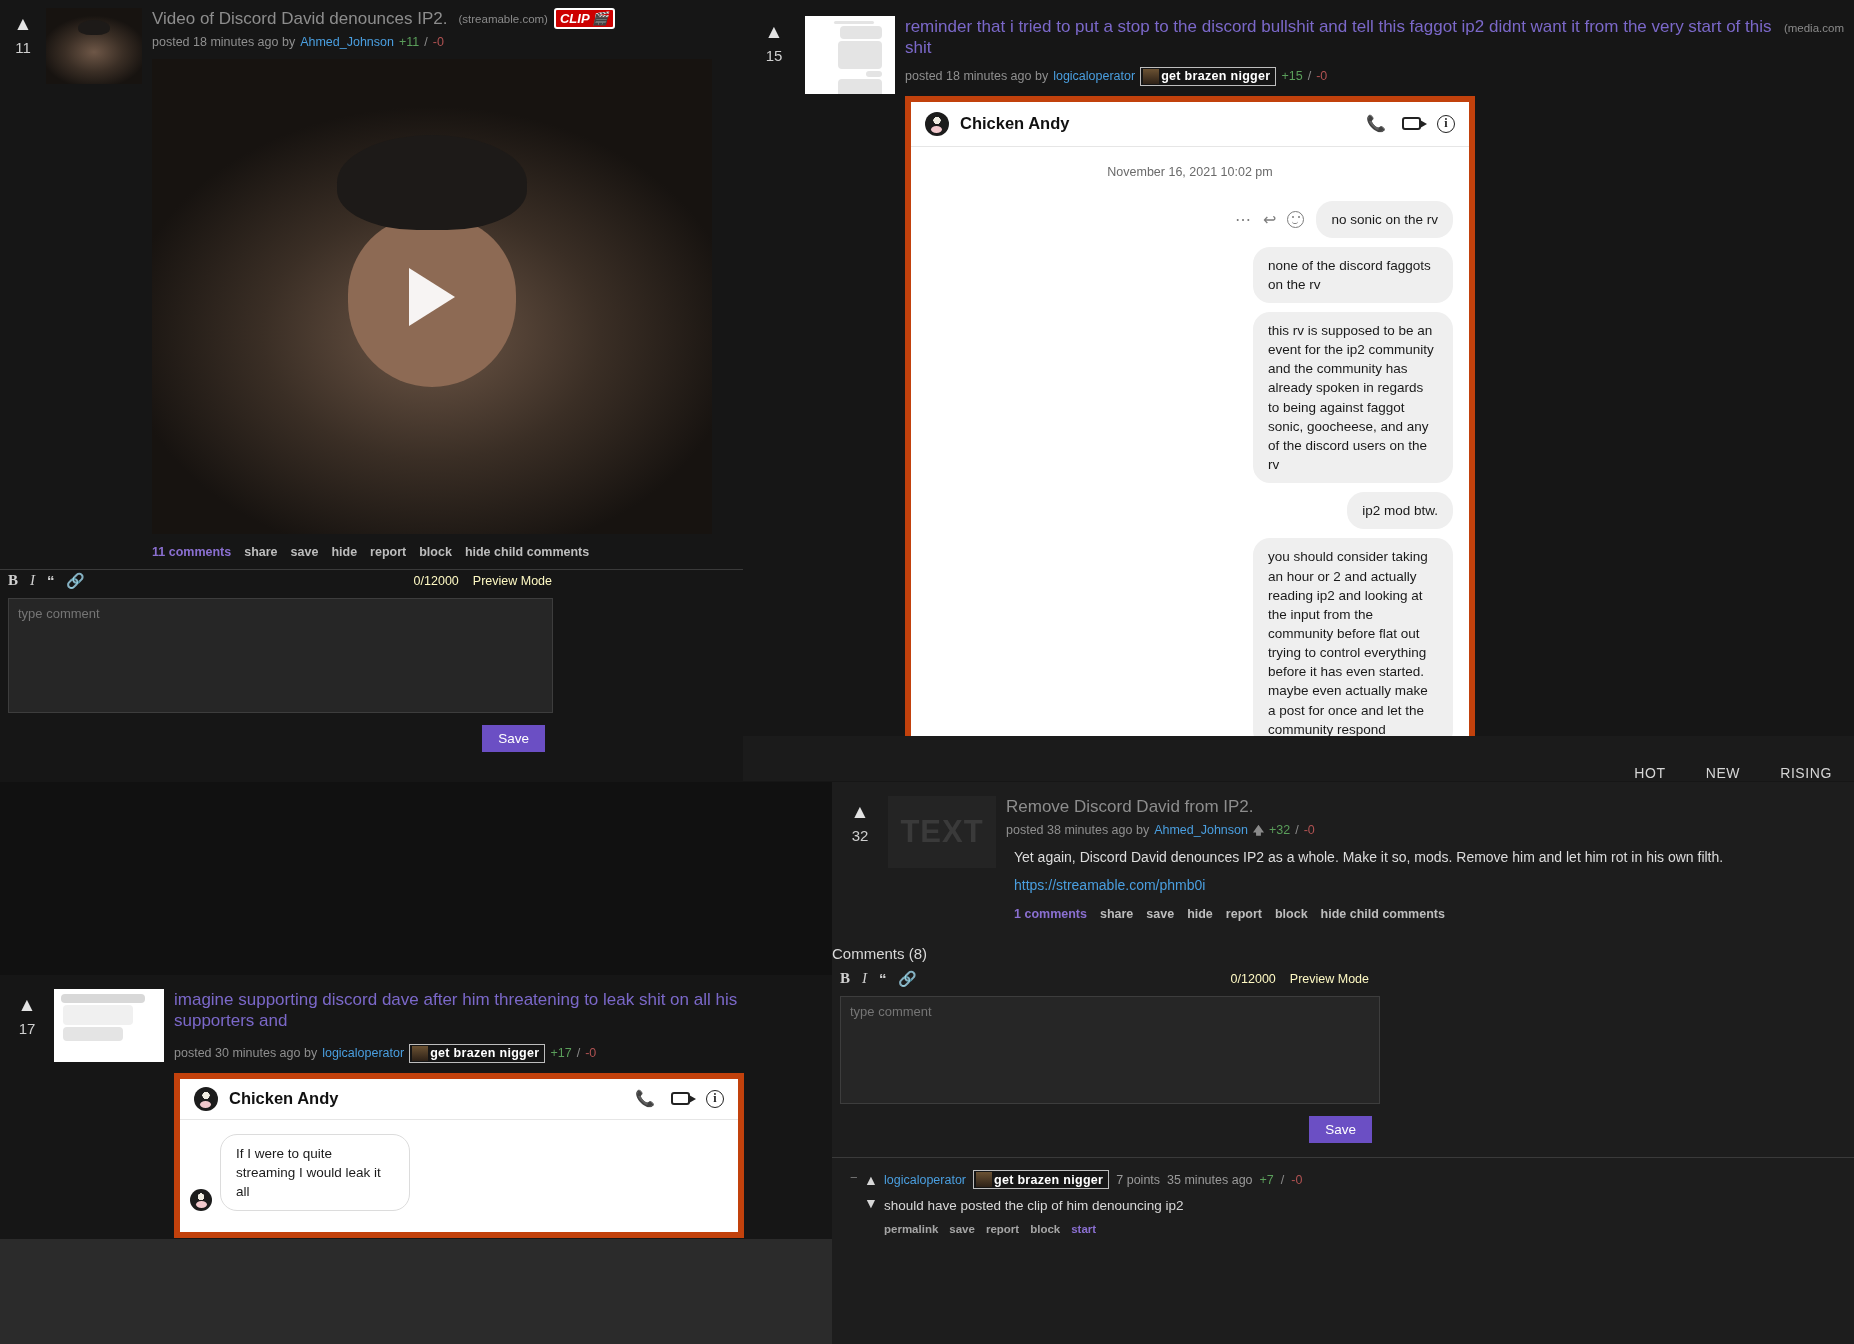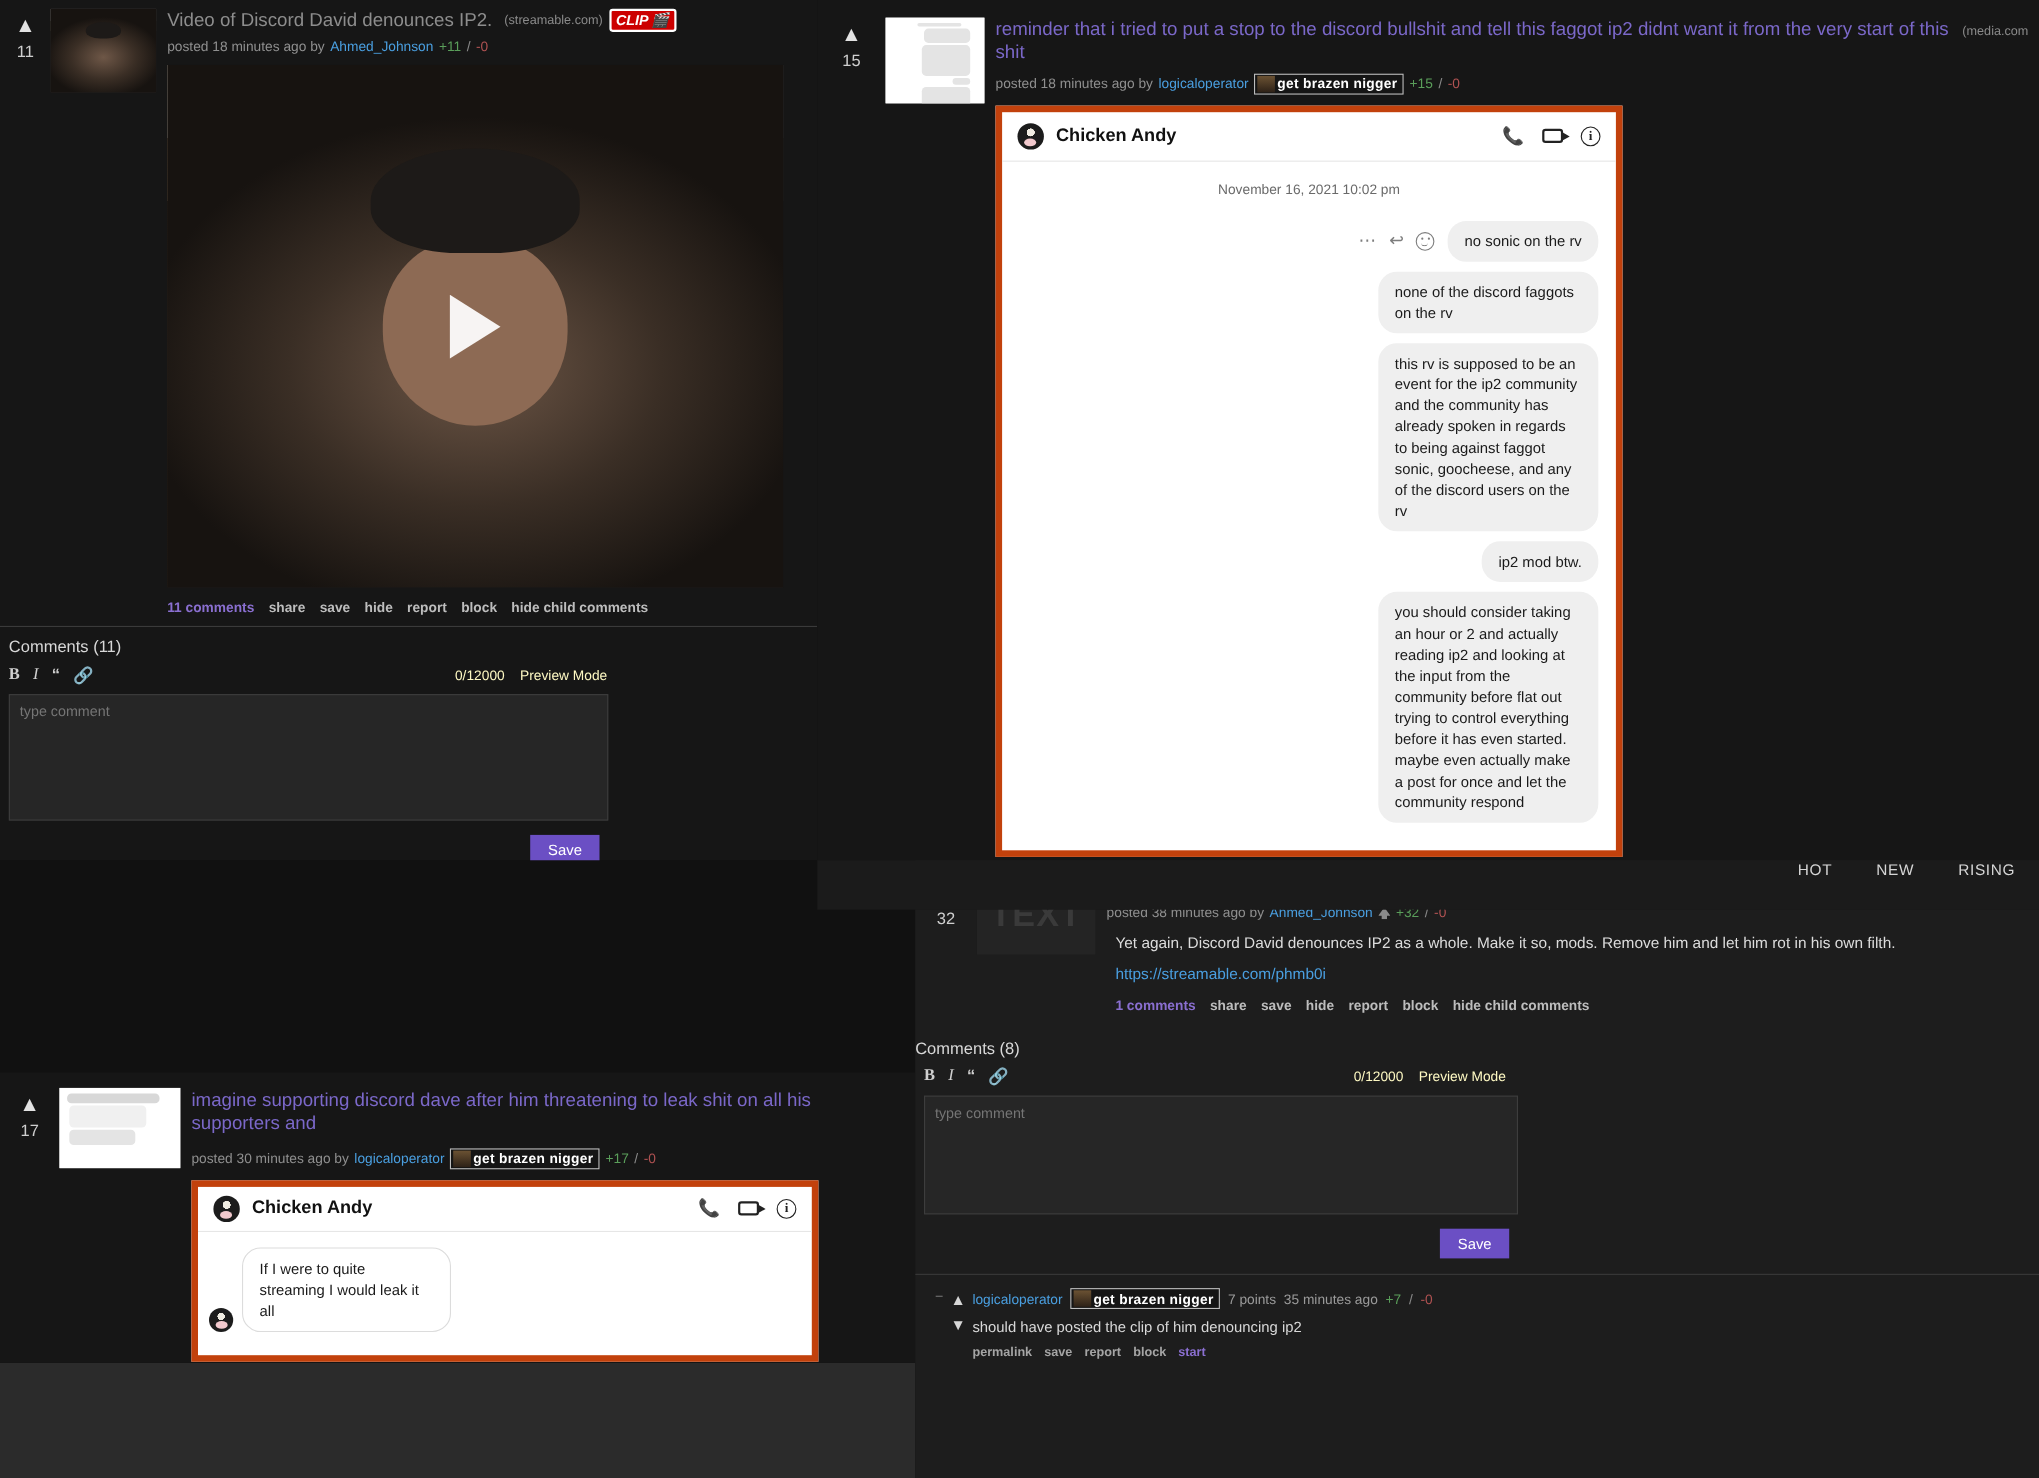--- a/index.html
+++ b/index.html
@@ -186,21 +186,20 @@
           <span>report</span>
           <span>block</span>
           <span>hide child comments</span>
         </div>
       </div>
     </div>
 
     <div class="divider" style="margin-top:10px;width:743px;"></div>
 
     <div style="width:560px;">
-      <div class="cmt-head">Comments (11)</div>
       <div class="fmt-row">
         <div class="fmt-icons">
           <span style="font-weight:bold;font-family:'Liberation Serif',serif;">B</span>
           <span style="font-style:italic;font-family:'Liberation Serif',serif;">I</span>
           <span style="font-weight:bold;">“</span>
           <span>🔗</span>
         </div>
         <div class="fmt-right">
           <span>0/12000</span>
           <span>Preview Mode</span>
@@ -436,21 +435,21 @@
           <span>permalink</span>
           <span>save</span>
           <span>report</span>
           <span>block</span>
           <span class="reply">start</span>
         </div>
       </div>
     </div>
   </div>
 
-  <div style="position:absolute;left:743px;top:782px;width:1111px;height:45px;background:#1b1b1b;display:flex;align-items:flex-start;">
+  <div style="position:absolute;left:743px;top:736px;width:1111px;height:45px;background:#1b1b1b;display:flex;align-items:flex-end;">
     <div class="sort-tabs" style="margin-left:auto;">
       <span>HOT</span>
       <span>NEW</span>
       <span>RISING</span>
     </div>
   </div>
 
 </div>
 
 </body></html>

